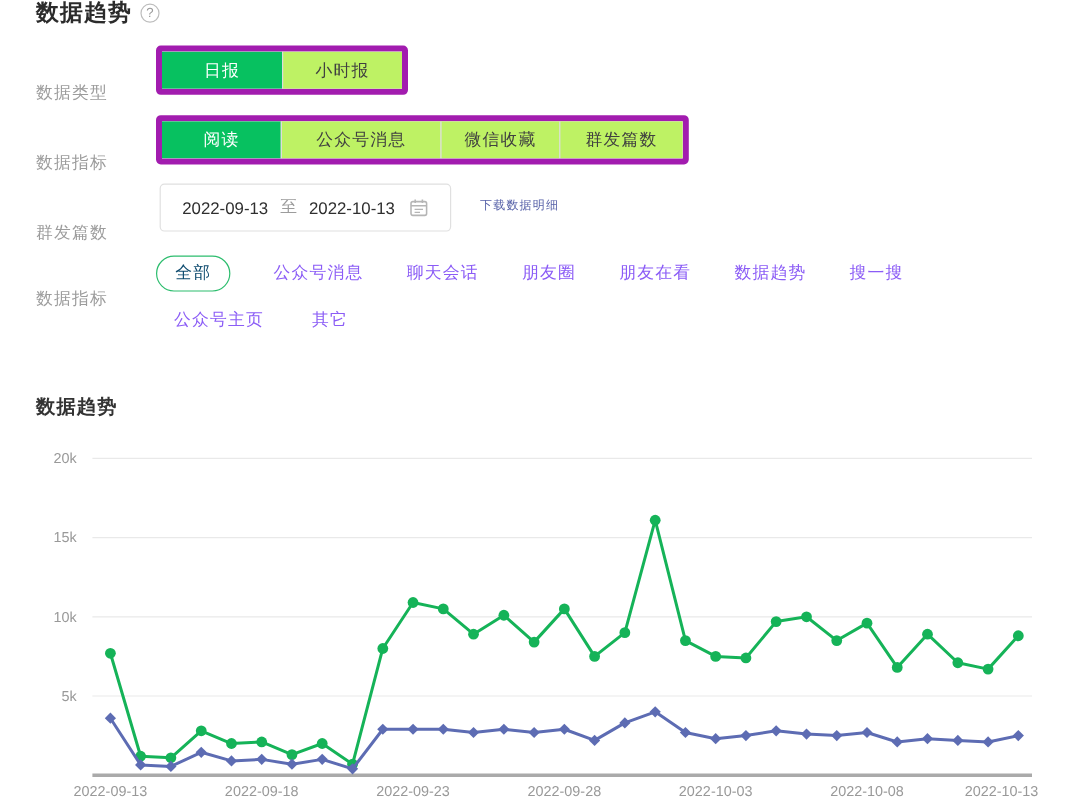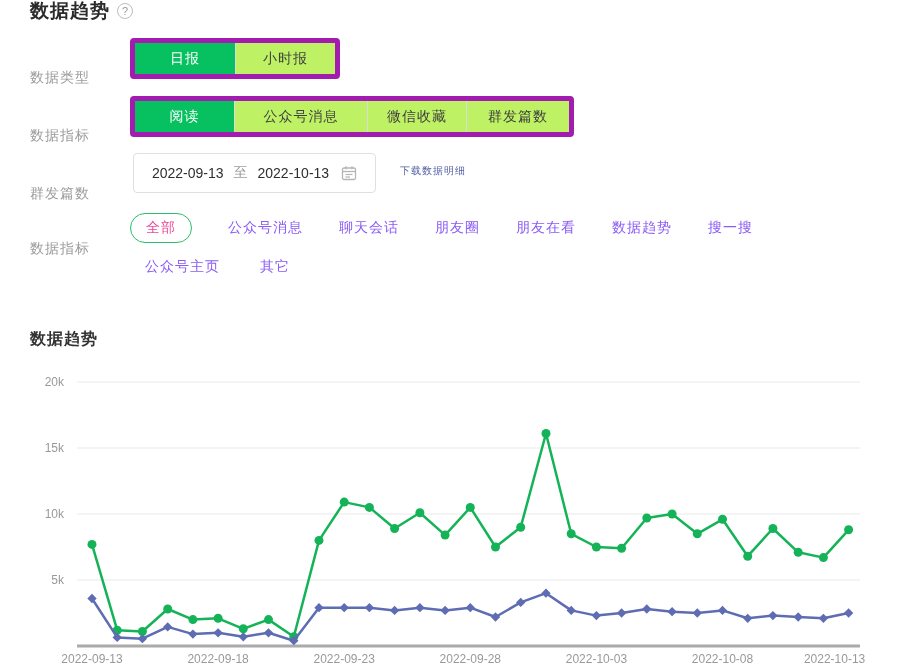--- a/index.html
+++ b/index.html
@@ -26,21 +26,21 @@
 
   .date-box { position:absolute; left:133px; top:153px; width:243px; height:40px; border:1px solid #e0e0e0; border-radius:4px;
               display:flex; align-items:center; justify-content:center; gap:10px; font-size:14px; color:#2f2f2f; cursor:pointer; background:#fff; }
   .date-sep { color:#9c9c9c; }
   .cal-icon { width:16px; height:16px; margin-left:2px; }
   .download-link { position:absolute; left:400px; top:164px; font-size:10px; color:#5661a8; cursor:pointer; letter-spacing:1px; }
 
   .channels-row1 { position:absolute; left:130px; top:213px; display:flex; align-items:center; gap:36px; }
   .channels-row2 { position:absolute; left:145px; top:258px; display:flex; align-items:center; gap:40px; }
   .channel { font-size:14px; color:#8b5cf6; cursor:pointer; letter-spacing:1px; white-space:nowrap; }
-  .channel.pill { color:#ec4899; border:1px solid #2dbd6e; border-radius:15px; height:30px; padding:0 15px;
+  .channel.pill { color:#0c4a6e; border:1px solid #2dbd6e; border-radius:15px; height:30px; padding:0 15px;
                   display:flex; align-items:center; }
 
   
   .chart-title { position:absolute; left:30px; top:329px; font-size:16px; font-weight:600; color:#333; letter-spacing:1px; }
   .chart-svg { position:absolute; left:30px; top:370px; }
   .chart-svg text { font-family:"Liberation Sans","DejaVu Sans",sans-serif; }
 </style>
 </head>
 <body>
 

